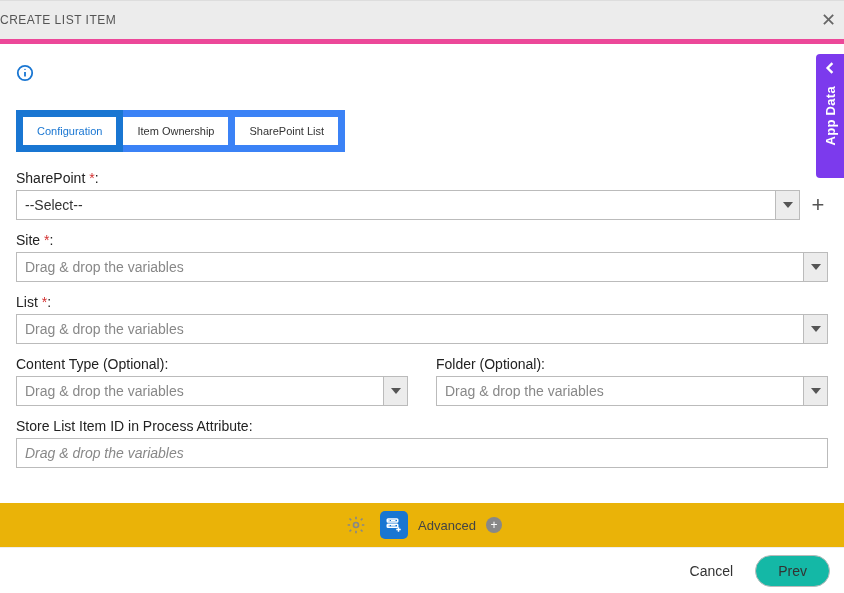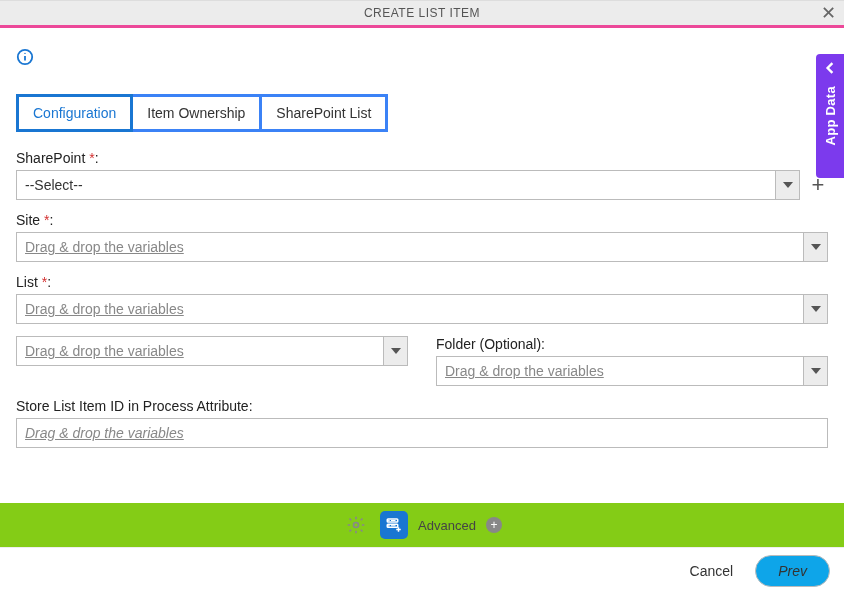--- a/index.html
+++ b/index.html
@@ -1,27 +1,26 @@
 <!DOCTYPE html>
 <html><head>
 <meta charset="utf-8">
 <style>
   * { box-sizing: border-box; margin: 0; padding: 0; font-family: Arial, Helvetica, sans-serif; }
   body { width: 844px; height: 593px; background: #fff; position: relative; color: #333; }
 
   
   .header-bar {
-    height: 28px;
+    height: 44px;
     background: #ececec;
     border-top: 1px solid #ddd;
-    border-bottom: 3px solid #ec4899;
+    border-bottom: 5px solid #ec4899;
     position: relative;
     display: flex;
     align-items: center;
-    justify-content: center;
   }
   .header-title {
     font-size: 12px;
     color: #555;
     letter-spacing: 0.5px;
   }
   .close-btn {
     position: absolute;
     right: 8px;
     top: 50%;
@@ -40,22 +39,22 @@
   .page-title { font-size: 20px; font-weight: 700; color: #222; }
   .info-icon {
     width:18px;height:18px;display:inline-flex;align-items:center;justify-content:center;
   }
   .info-icon svg { fill:none; stroke:#1976d2; stroke-width:2; }
 
   
   .tabs { display: flex; margin-bottom: 18px; }
   .tab {
     padding: 8px 14px;
-    font-size: 14px;
-    border: 3px solid #3b82f6;
+    font-size: 11px;
+    border: 7px solid #3b82f6;
     background: #fff;
     cursor: pointer;
     color: #333;
   }
   .tab + .tab { border-left: none; }
   .tab.active {
     color: #1976d2;
     border-color: #1976d2;
     position: relative;
   }
@@ -68,21 +67,21 @@
   .select-wrap, .input-wrap {
     display:flex; align-items:center; border:1px solid #bbb; height:30px; background:#fff;
     font-size:14px;
   }
   .select-value { flex:1; padding:0 8px; color:#333; }
   .select-btn {
     width:24px; height:100%; background:#ececec; border-left:1px solid #bbb;
     display:flex; align-items:center; justify-content:center; cursor:pointer;
   }
   .select-btn svg { width:10px; height:6px; fill:#555; }
-  .placeholder { color:#888; flex:1; padding:0 8px;text-decoration:underline; }
+  .placeholder { color:#888; flex:1; padding:0 8px; }
   .placeholder.italic { font-style: italic; }
   .plus-btn { width:20px;height:20px; cursor:pointer; display:flex;align-items:center;justify-content:center; color:#555; font-size:22px; }
 
   .two-col { display:flex; gap:28px; }
   .two-col .field { flex:1; }
 
   
   .side-tab {
     position:absolute; right:0; top:54px; width:28px; height:124px;
     background:#7c3aed; color:#fff; border-radius:4px 0 0 4px;
@@ -92,21 +91,21 @@
   .side-tab svg { width:12px;height:12px; fill:#fff; margin-bottom:12px; }
   .side-tab-text {
     writing-mode: vertical-rl;
     transform: rotate(180deg);
     font-size:13px; font-weight:700; letter-spacing:0.3px;
   }
 
   
   .bottom-strip {
     position:absolute; left:0; right:0; bottom:46px; height:44px;
-    background:#84cc16; display:flex; align-items:center; justify-content:center; gap:10px;
+    background:#eab308; display:flex; align-items:center; justify-content:center; gap:10px;
   }
   .gear-icon,.expand-icon { width:28px;height:28px; display:flex;align-items:center;justify-content:center; cursor:pointer; }
   .gear-icon svg { width:20px;height:20px; fill:none; stroke:#888; stroke-width:2; }
   .expand-icon {
     background:#1976d2; border-radius:5px;
   }
   .expand-icon svg { width:18px;height:18px; fill:#fff; stroke:#fff; }
   .advanced-label { font-size:13px; color:#444; }
   .adv-plus {
     width:16px;height:16px; border-radius:50%; background:#888; color:#fff;
@@ -114,22 +113,22 @@
   }
 
   
   .footer {
     position:absolute; left:0; right:0; bottom:0; height:46px;
     display:flex; align-items:center; justify-content:flex-end; gap:14px; padding-right:14px;
     border-top:1px solid #eee;
   }
   .btn-cancel { font-size:14px; color:#333; cursor:pointer; background:none; border:none; padding:6px 8px; }
   .btn-prev {
-    font-size:14px; color:#333; background:#0ea5e9; border:1px solid #bbb;
-    border-radius:18px; padding:7px 22px; cursor:pointer;font-style:italic;
+    font-size:14px; color:#333; background:#14b8a6; border:1px solid #bbb;
+    border-radius:18px; padding:7px 22px; cursor:pointer;
   }
   .btn-finish {
     font-size:14px; font-weight:700; color:#fff; background:#1976d2;
     border:none; border-radius:18px; padding:7px 22px; cursor:pointer;
   }
 </style>
 </head>
 <body>
 
 <div class="header-bar">
@@ -205,20 +204,21 @@
       <span class="select-btn">
         <svg viewBox="0 0 10 6">
             <path d="M0 0 L5 6 L10 0 Z"></path>
           </svg>
       </span>
     </div>
   </div>
 
   <div class="two-col">
     <div class="field">
+      <label class="field-label">Content Type (Optional):</label>
       <div class="select-wrap">
         <span class="placeholder">Drag &amp; drop the variables</span>
         <span class="select-btn">
           <svg viewBox="0 0 10 6">
               <path d="M0 0 L5 6 L10 0 Z"></path>
             </svg>
         </span>
       </div>
     </div>
     <div class="field">

